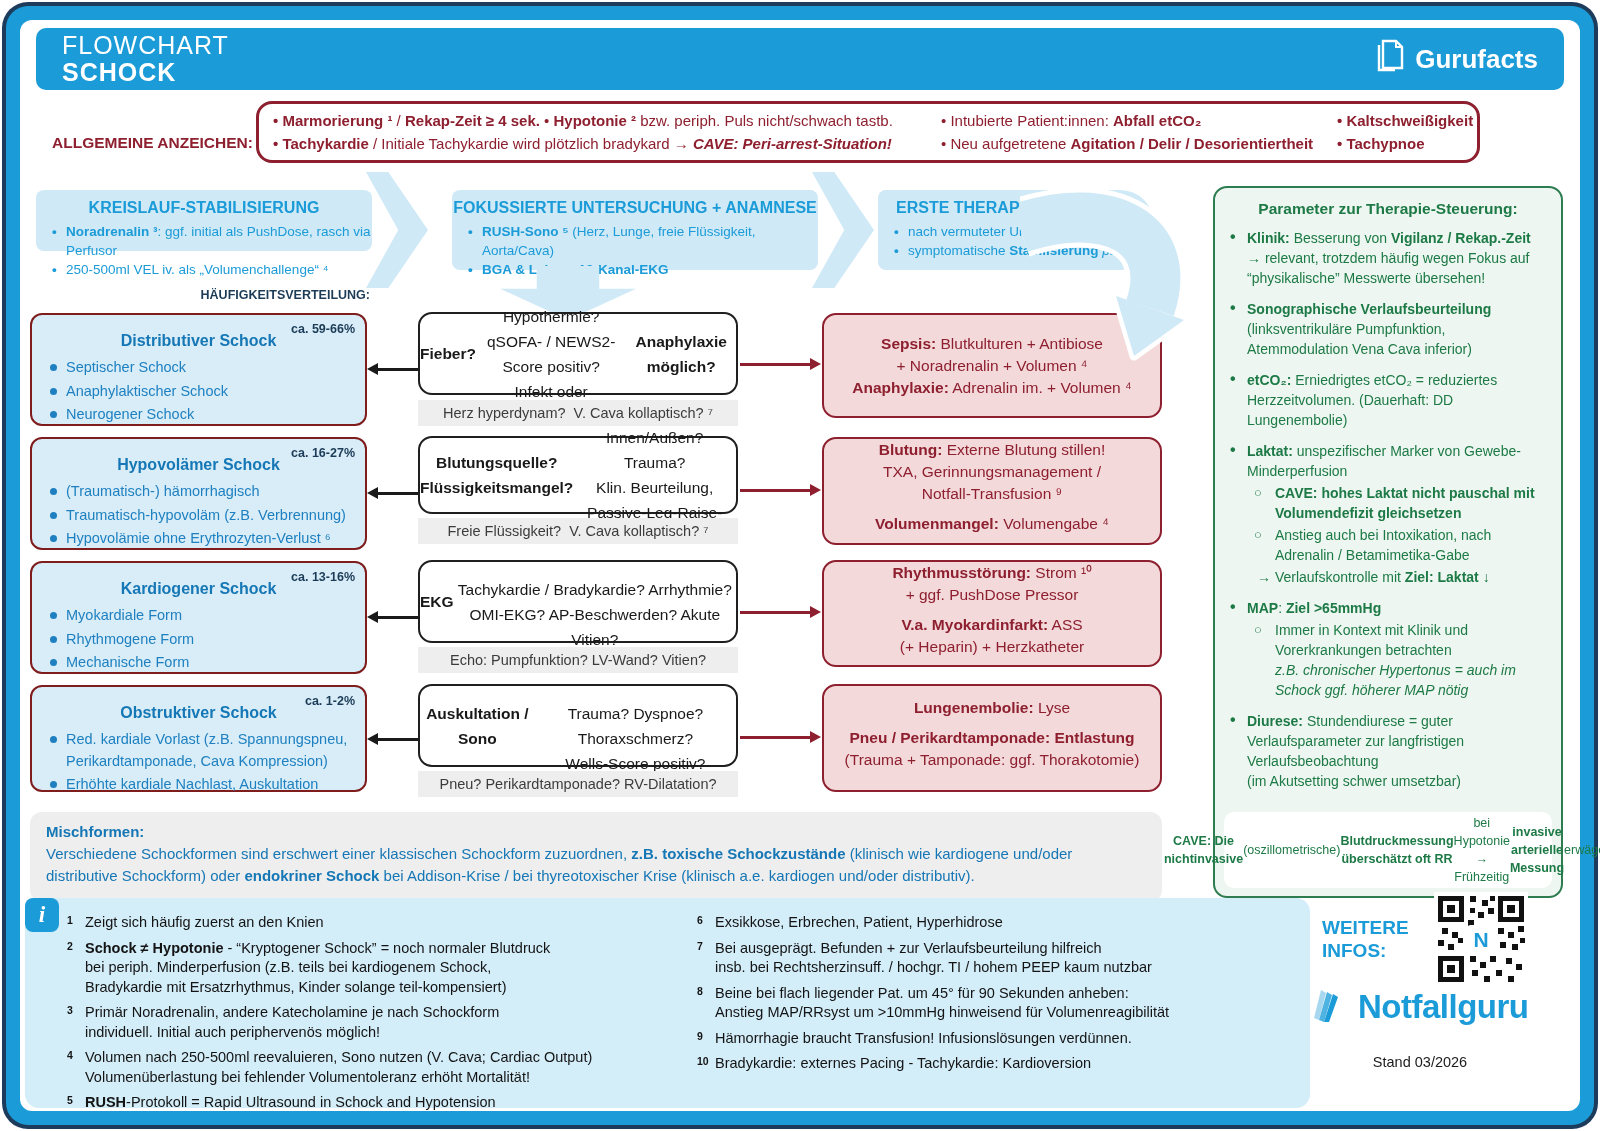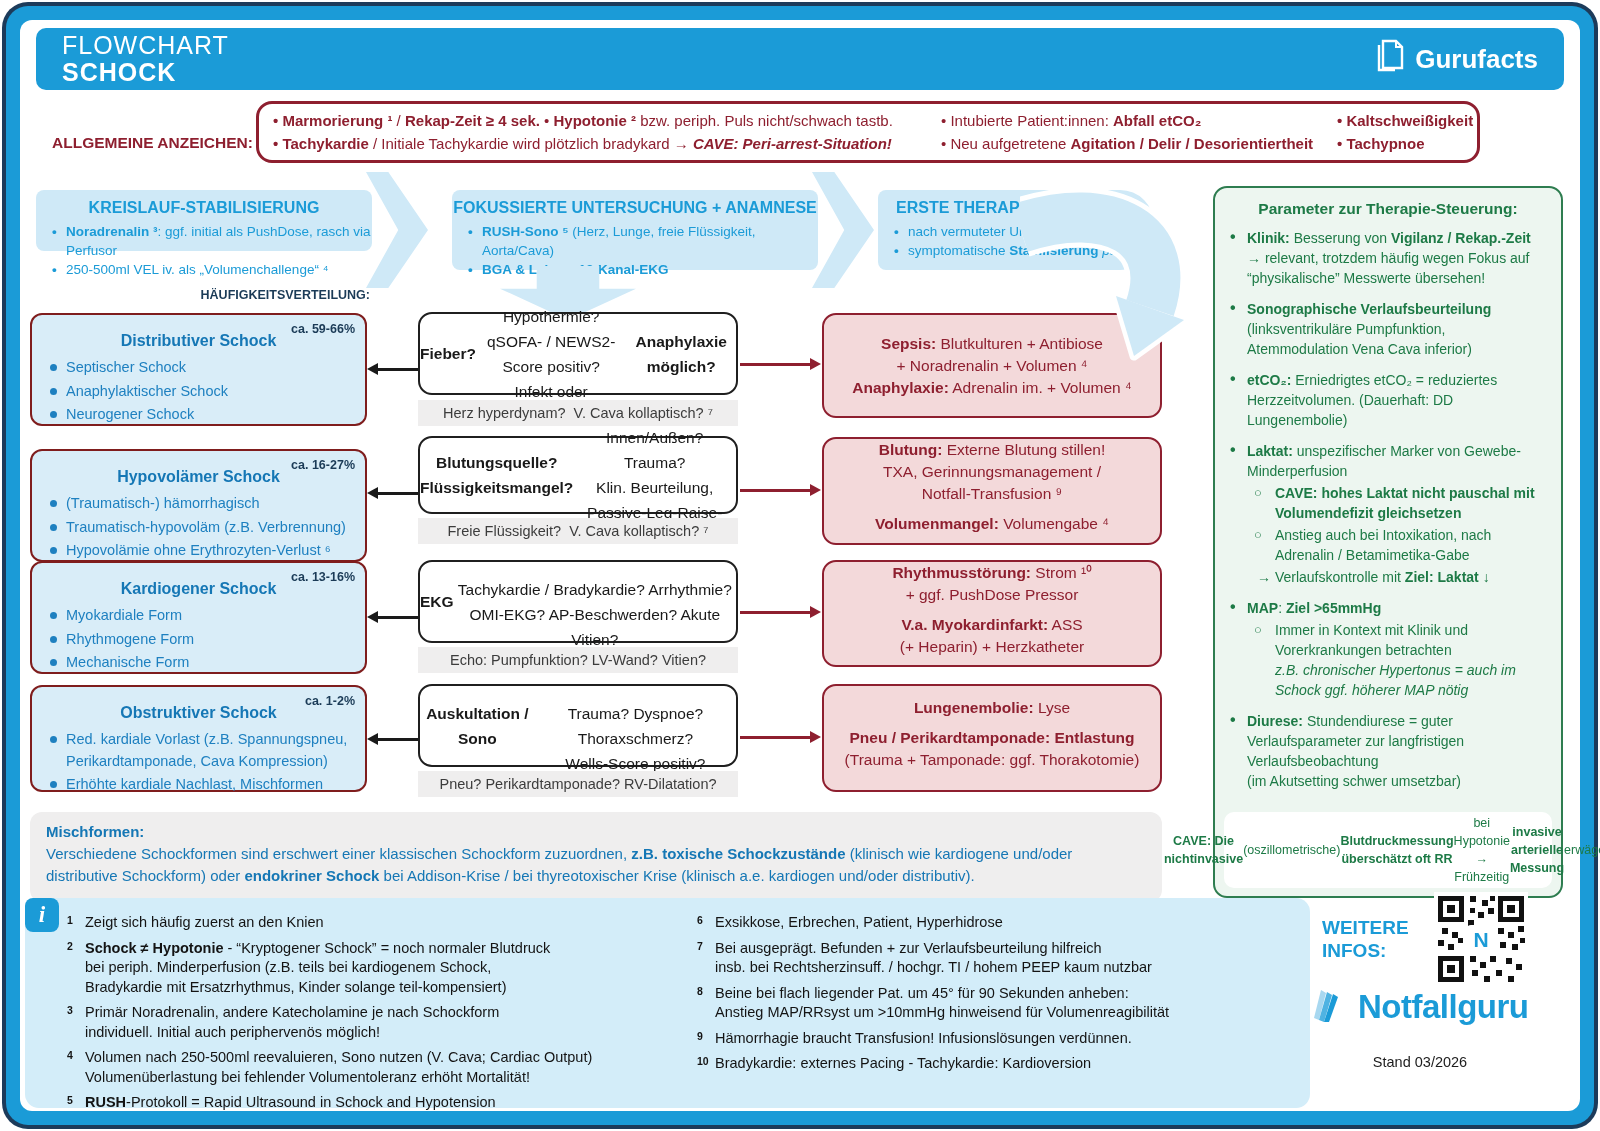--- a/index.html
+++ b/index.html
@@ -153,21 +153,21 @@
   <div class="abs lbox" style="top:313px;height:113px;">
     <div class="lb-title">Distributiver Schock</div>
     <div class="lb-freq">ca. 59-66%</div>
     <div class="lb-items">
 
     <div class="lb-item">Septischer Schock</div>
         <div class="lb-item">Anaphylaktischer Schock</div>
         <div class="lb-item">Neurogener Schock</div>
       </div>
   </div>
-  <div class="abs lbox" style="top:437px;height:113px;margin-top:12px;">
+  <div class="abs lbox" style="top:437px;height:113px;">
     <div class="lb-title">Hypovolämer Schock</div>
     <div class="lb-freq">ca. 16-27%</div>
     <div class="lb-items">
 
     <div class="lb-item">(Traumatisch-) hämorrhagisch</div>
         <div class="lb-item">Traumatisch-hypovoläm (z.B. Verbrennung)</div>
         <div class="lb-item">Hypovolämie ohne Erythrozyten-Verlust ⁶</div>
       </div>
   </div>
   <div class="abs lbox" style="top:561px;height:113px;">
@@ -180,21 +180,21 @@
         <div class="lb-item">Mechanische Form</div>
       </div>
   </div>
   <div class="abs lbox" style="top:685px;height:107px;">
     <div class="lb-title">Obstruktiver Schock</div>
     <div class="lb-freq">ca. 1-2%</div>
     <div class="lb-items">
 
     <div class="lb-item">Red. kardiale Vorlast (z.B. Spannungspneu,
 Perikardtamponade, Cava Kompression)</div>
-        <div class="lb-item">Erhöhte kardiale Nachlast, Mischformen</div>
+        <div class="lb-item">Erhöhte kardiale Nachlast, Auskultation</div>
       </div>
   </div>
 
   <div class="abs mbox" style="top:312px;height:83px;"><span class="rs-b">Fieber?</span><span> Hypothermie?
 qSOFA- / NEWS2-Score positiv?
 Infekt oder </span><span class="rs-b">Anaphylaxie möglich?</span></div>
   <div class="abs mstrip" style="top:400px;">Herz hyperdynam?  V. Cava kollaptisch? ⁷</div>
   <div class="abs mbox" style="top:436px;height:78px;"><span class="rs-b">Blutungsquelle? Flüssigkeitsmangel?</span><span>
 Innen/Außen? Trauma?
 Klin. Beurteilung, Passive-Leg-Raise-Test ⁸</span></div>

